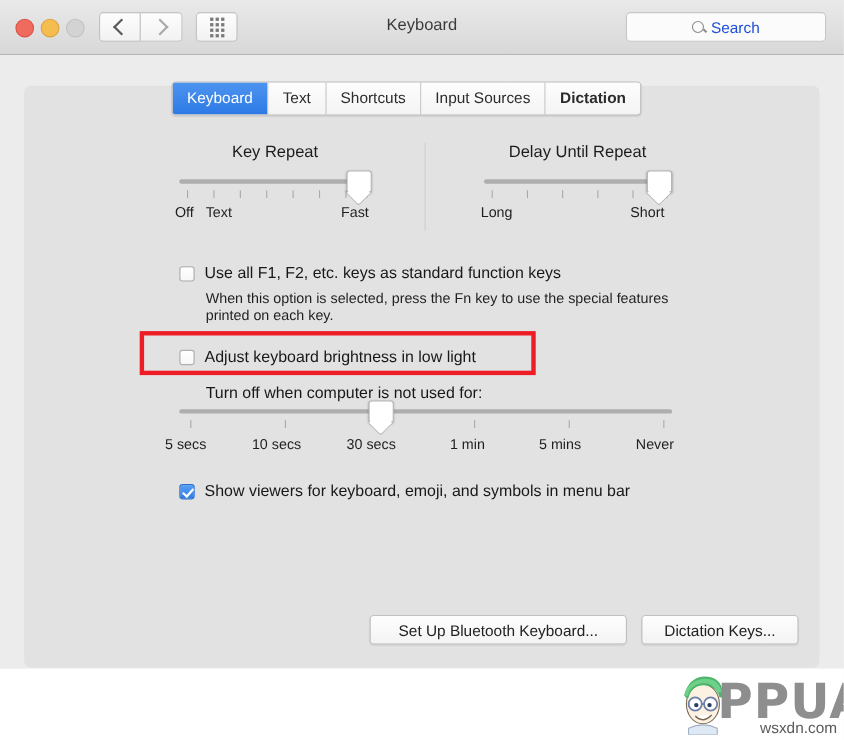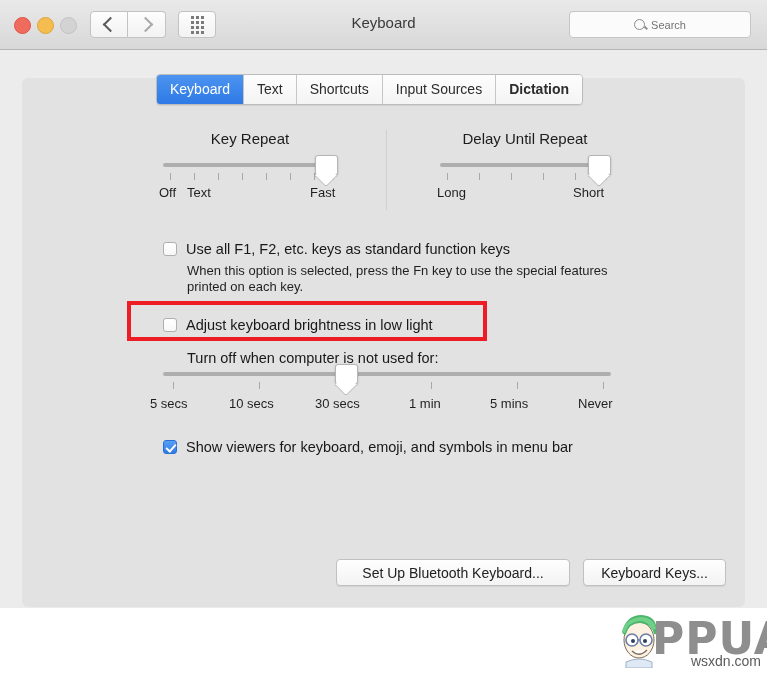--- a/index.html
+++ b/index.html
@@ -114,21 +114,21 @@
     position: relative;
   }
   .mag::after {
     content: "";
     position: absolute;
     width: 4px; height: 1.6px;
     background: #8c8c8c;
     right: -4px; bottom: 0px;
     transform: rotate(45deg);
   }
-  .search-ph { font-size: 11px; color: #737373; }
+  .search-ph { font-size: 14px; color: #1d4ed8; }
 
   
   .panel {
     position: absolute;
     left: 22px;
     top: 78px;
     width: 723px;
     height: 529px;
     background: #e2e2e2;
     border-radius: 6px;
@@ -509,21 +509,21 @@
       </div>
     </div>
   </div>
 
   <div class="row" style="left:163px; top:440px;">
     <span class="cbox checked"></span>
     <span class="row-label">Show viewers for keyboard, emoji, and symbols in menu bar</span>
   </div>
 
   <div class="btn" style="left:336px; top:559px; width:234px;">Set Up Bluetooth Keyboard...</div>
-  <div class="btn" style="left:583px; top:559px; width:143px;">Keyboard Keys...</div>
+  <div class="btn" style="left:583px; top:559px; width:143px;">Dictation Keys...</div>
 
 </div>
 
 <div class="outer-bottom"></div>
 
 <div class="watermark">
   <svg class="mascot" width="46" height="58" viewBox="0 0 46 58">
     <ellipse cx="23" cy="30" rx="15" ry="18" fill="#fdf2e2" stroke="#7a6a55" stroke-width="1"></ellipse>
     <path d="M6 22 Q10 6 24 5 Q40 5 41 20 Q42 25 38 24 Q36 14 24 13 Q13 13 10 24 Q8 26 6 22 Z" fill="#4eb56b"></path>
     <path d="M6 22 Q9 9 24 7 Q38 7 40 19 L36 20 Q33 11 23 11 Q12 12 9 23 Z" fill="#6fd189"></path>

